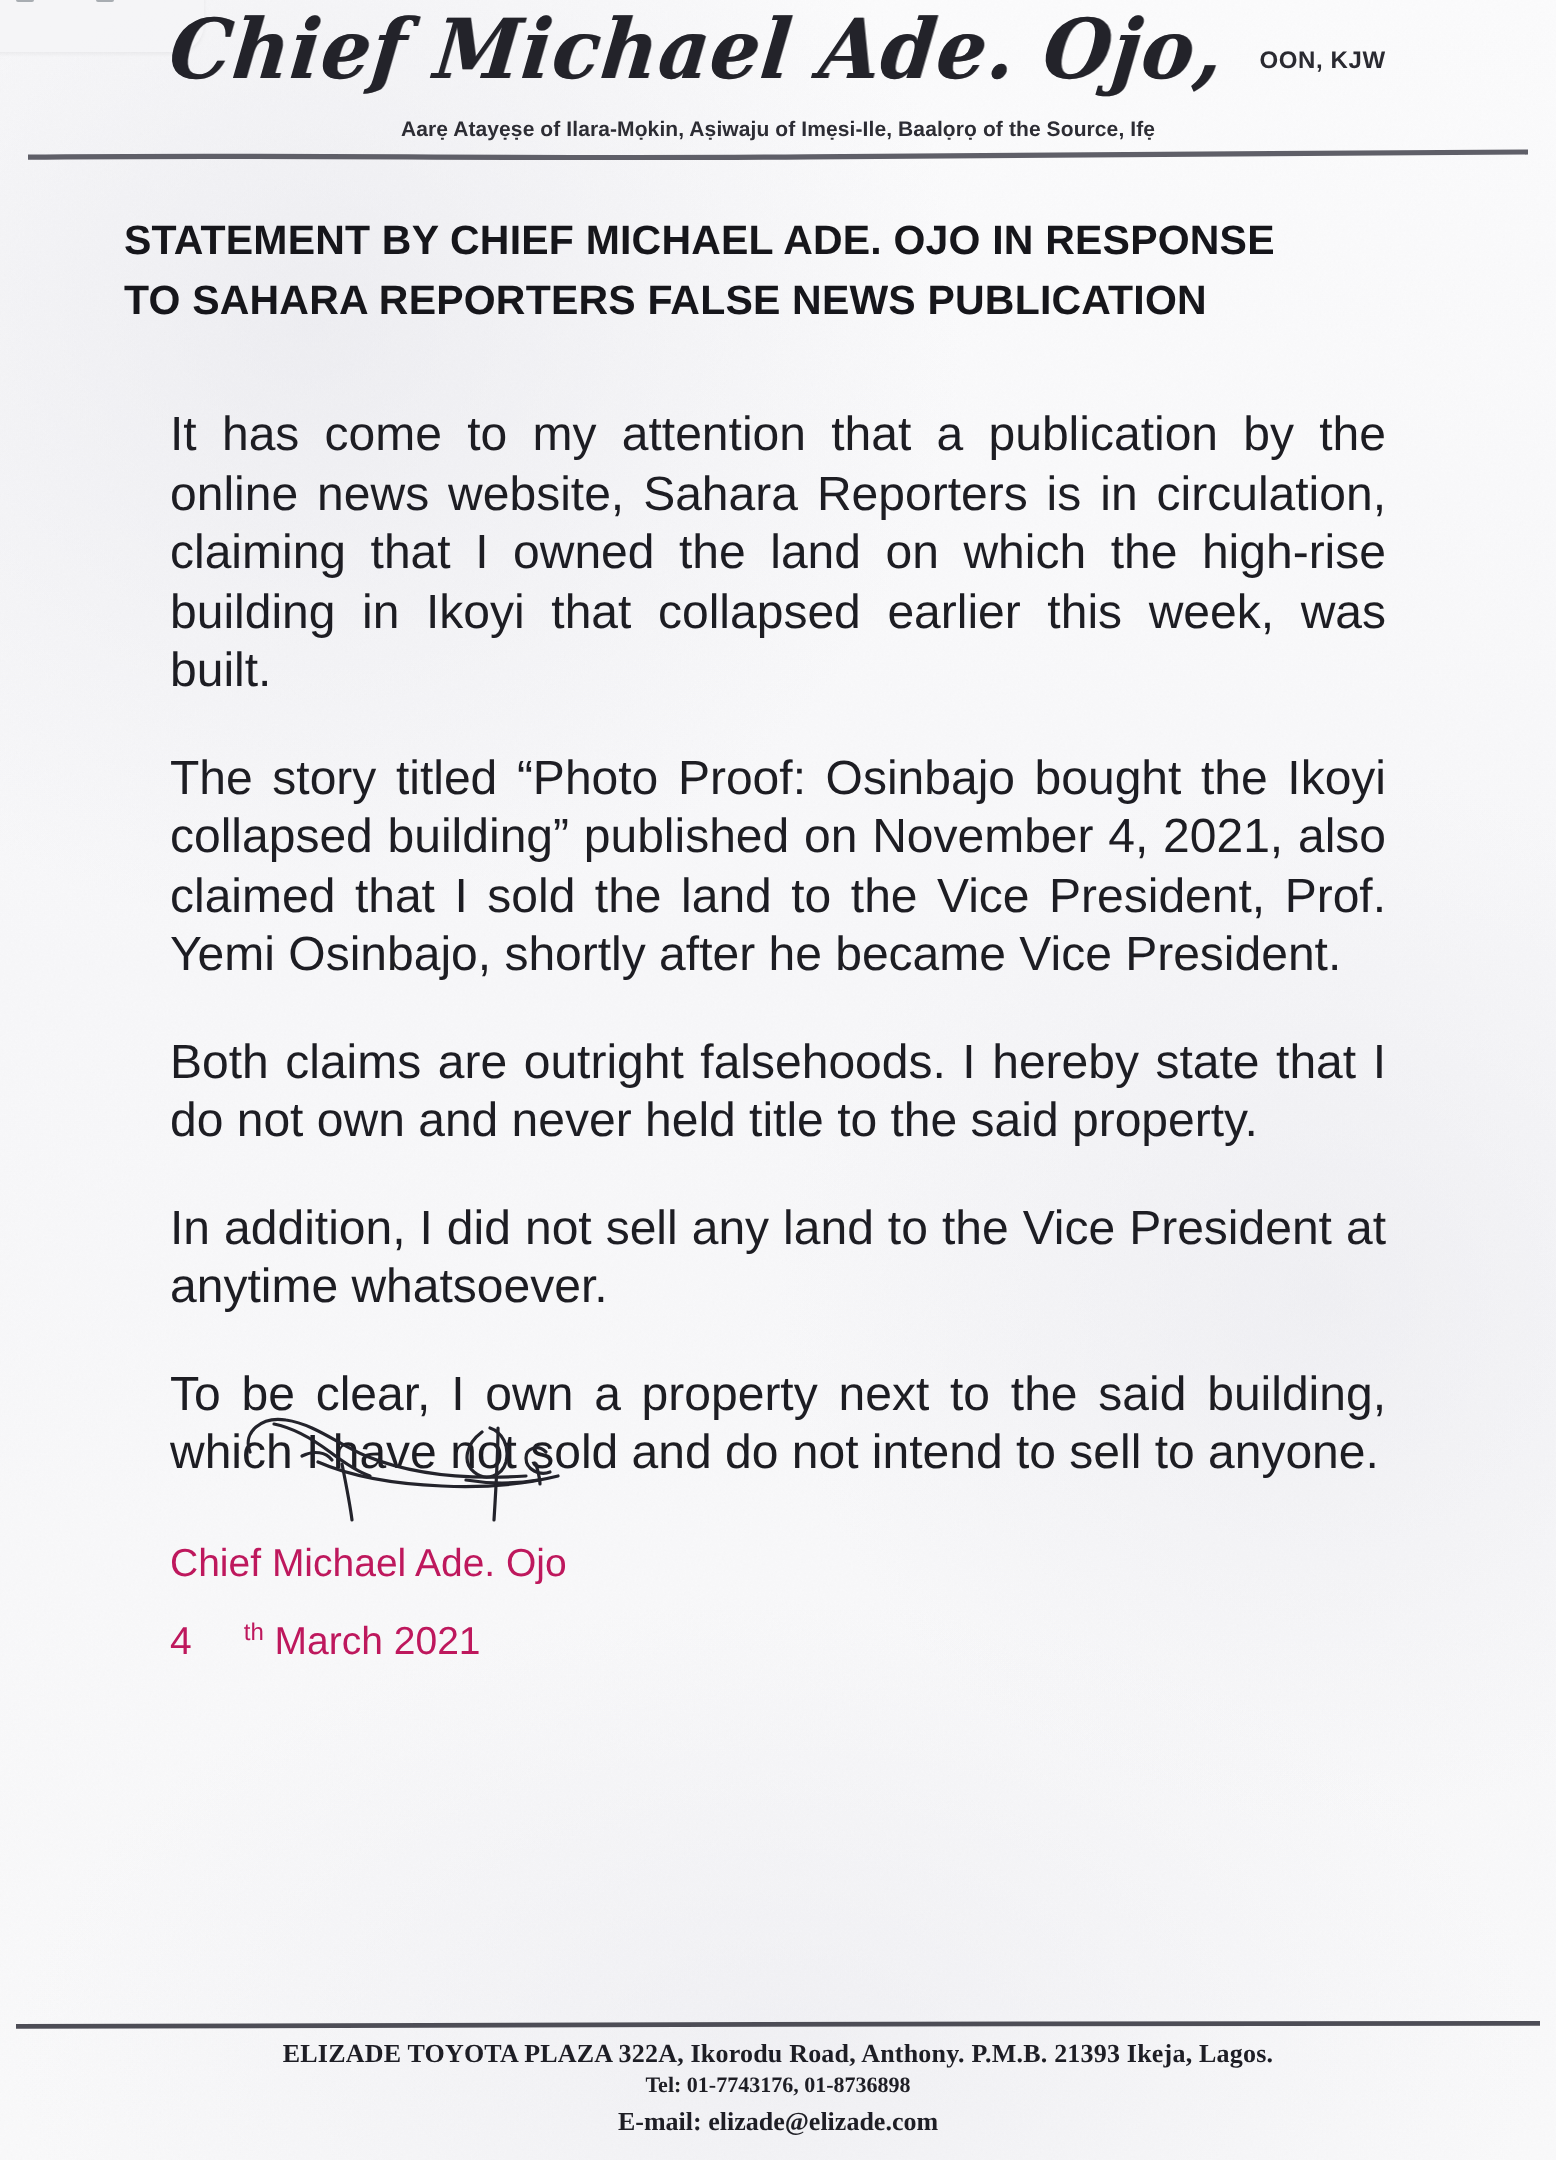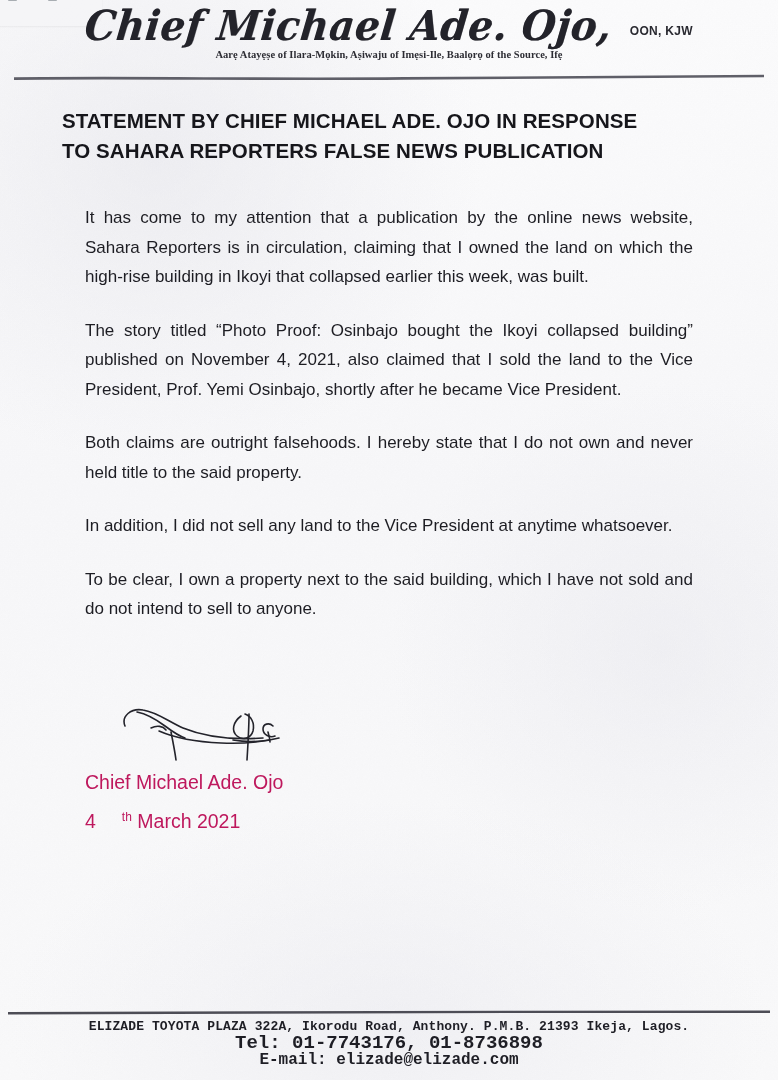--- a/index.html
+++ b/index.html
@@ -88,22 +88,22 @@
     font-family: "Liberation Sans", sans-serif;
     font-weight: 700;
     font-size: 12px;
     letter-spacing: .3px;
     color: #2a2a31;
     position: relative;
     top: -4px;
     margin-left: 18px;
   }
   .letterhead-sub {
-    margin-top: 4px;
-    font-family: Liberation Serif, serif;
+    margin-top: 14px;
+    font-family: Liberation Sans, sans-serif;
     font-weight: 700;
     font-size: 10.5px;
     letter-spacing: .05px;
     color: #2d2d34;
   }
 
   
   .rule-top {
     position: absolute;
     left: 14px;
@@ -129,21 +129,21 @@
   
   .body-copy {
     position: absolute;
     left: 85px;
     width: 608px;
     top: 203px;
   }
   .body-copy p {
     margin: 0 0 24px 0;
     font-family: "Liberation Sans", sans-serif;
-    font-size: 17px;
+    font-size: 24px;
     line-height: 29.5px;
     color: #1d1d23;
     text-align: justify;
     text-justify: inter-word;
   }
 
   
   .sign-block {
     position: absolute;
     left: 85px;
@@ -180,27 +180,27 @@
     left: 8px;
     top: 1010px;
     width: 762px;
     height: 5px;
   }
   .footer {
     position: absolute;
     left: 0; right: 0;
     top: 1018px;
     text-align: center;
-    font-family: Liberation Mono, monospace;
+    font-family: Liberation Serif, serif;
     font-weight: 700;
     color: #1e1e25;
   }
   .footer .addr  { font-size: 13px; line-height: 17px; letter-spacing: .1px; }
-  .footer .tel   { font-size: 19px; line-height: 17px; }
-  .footer .email { font-size: 16px; line-height: 17px; }
+  .footer .tel   { font-size: 11px; line-height: 17px; }
+  .footer .email { font-size: 13px; line-height: 17px; }
 </style>
 </head>
 <body>
 
 <div class="page"></div>
 
 <svg class="grain" width="778" height="1080" aria-hidden="true">
   <filter id="paperNoise">
     <feTurbulence type="fractalNoise" baseFrequency="0.85" numOctaves="3" stitchTiles="stitch"></feTurbulence>
     <feColorMatrix type="saturate" values="0"></feColorMatrix>

